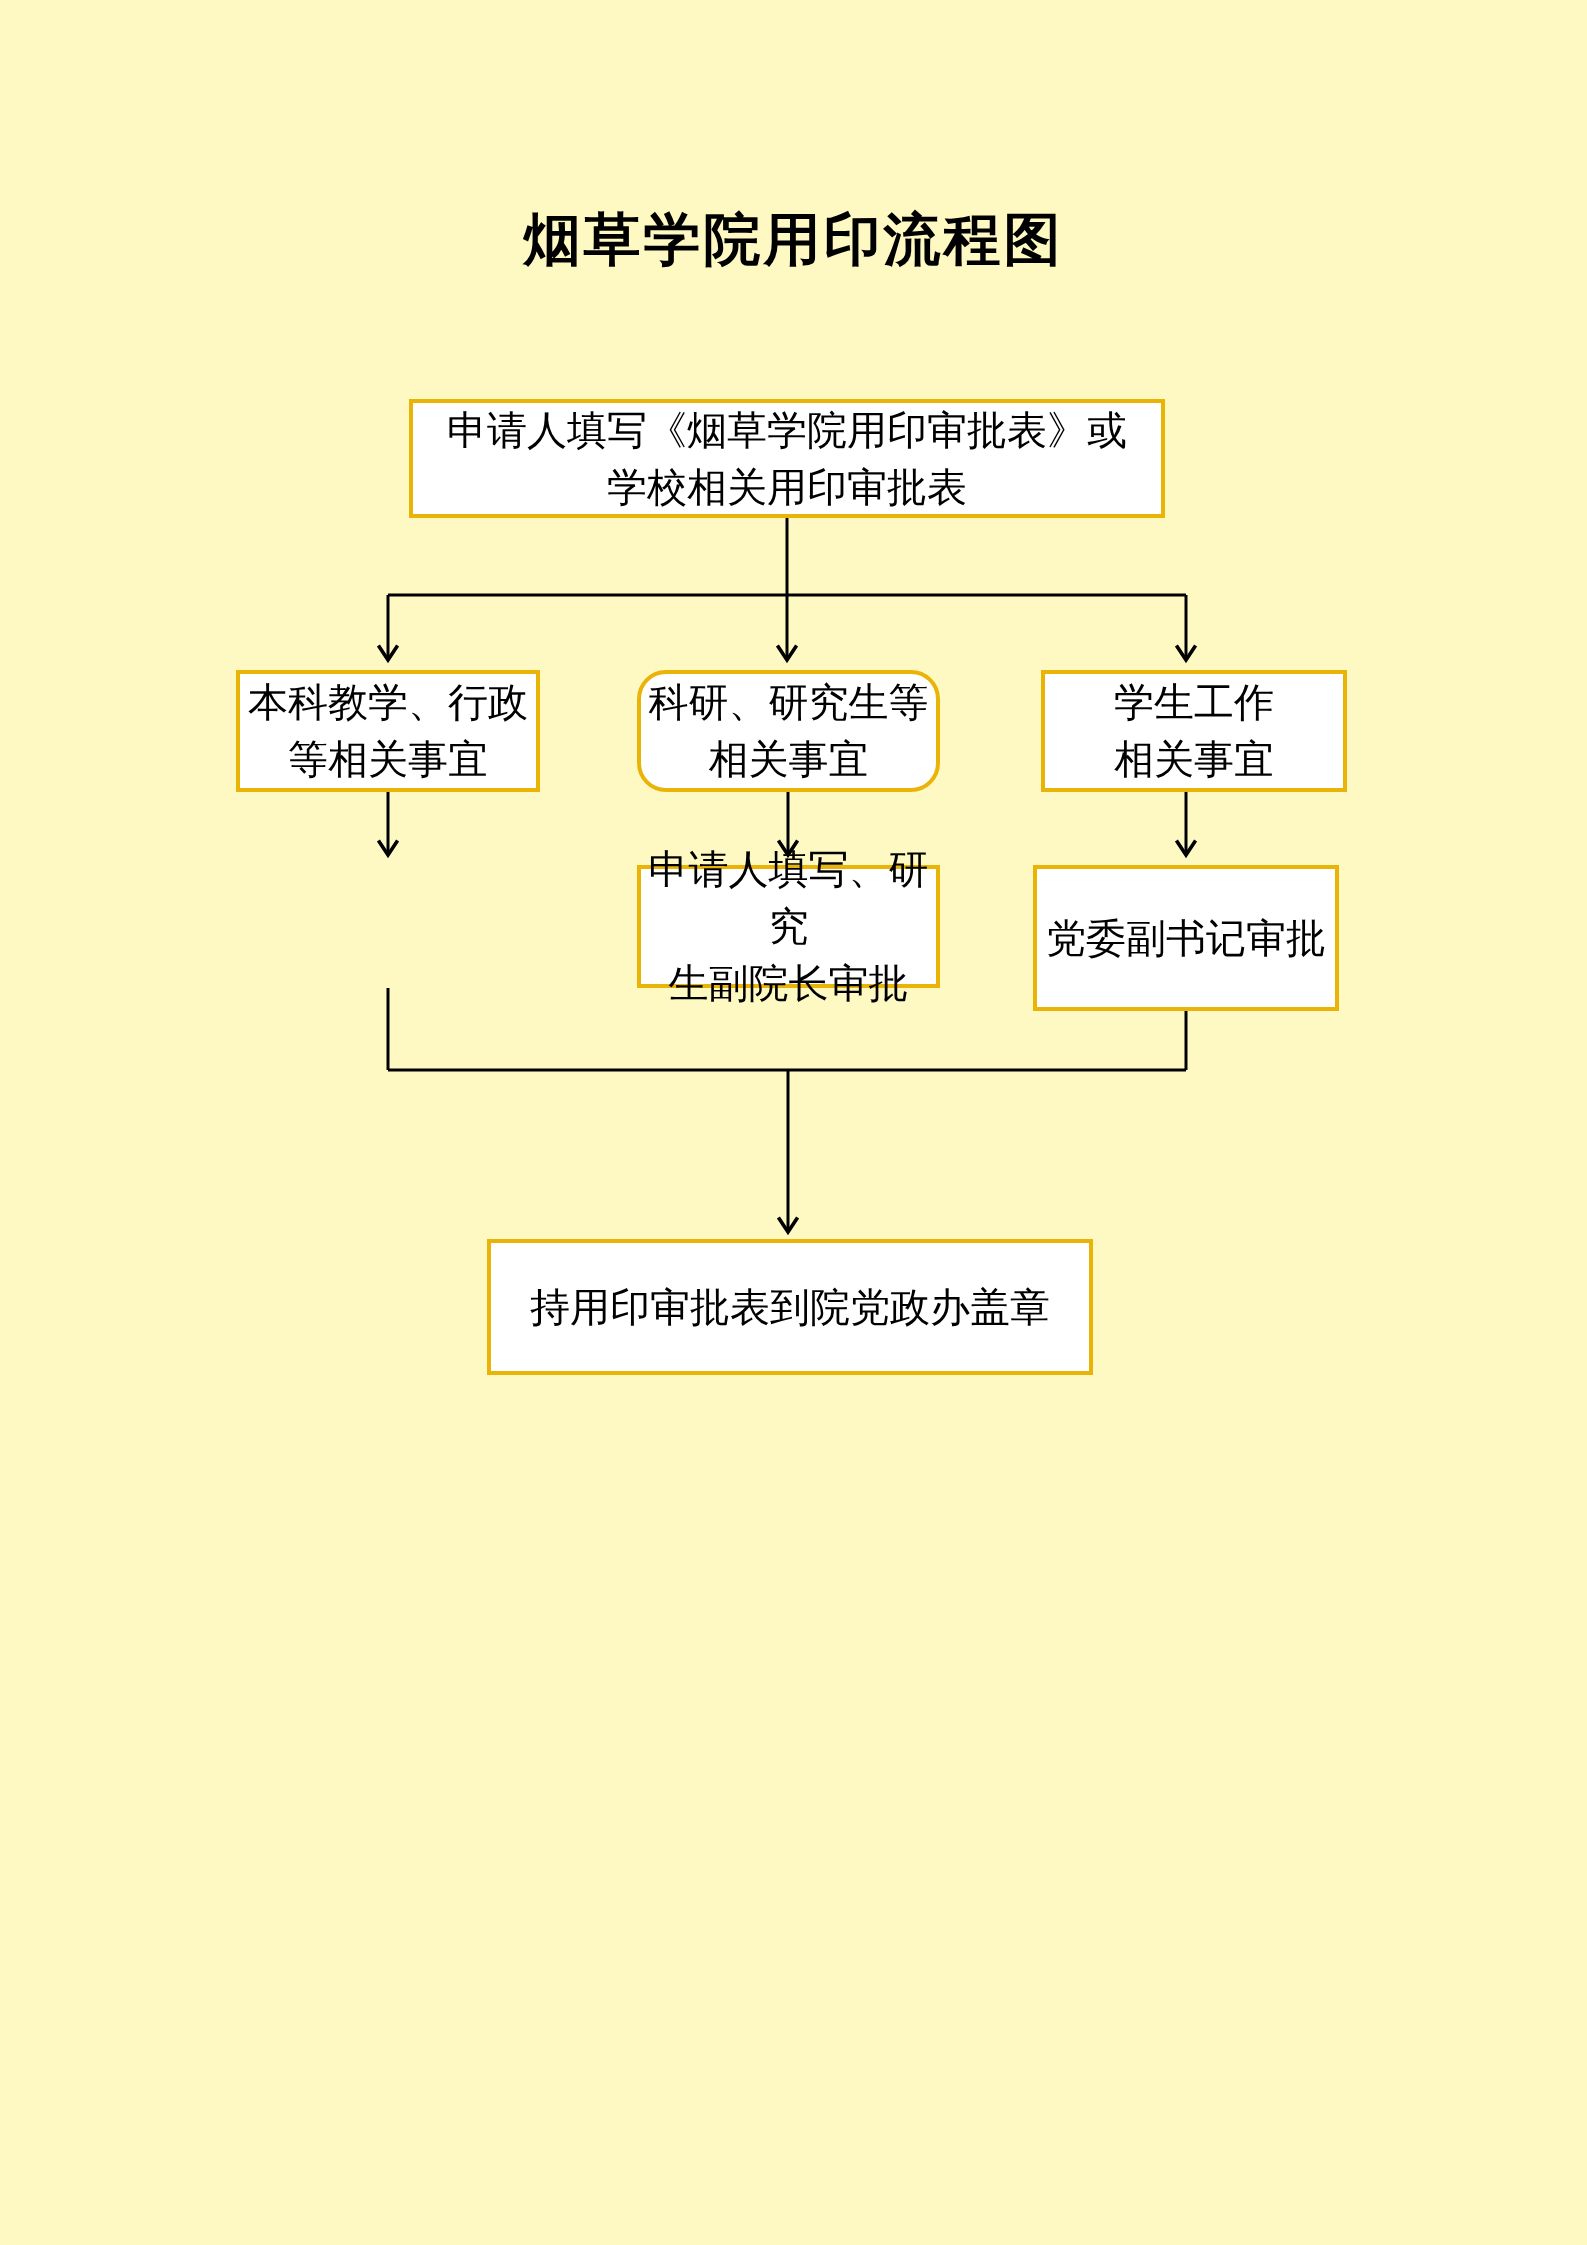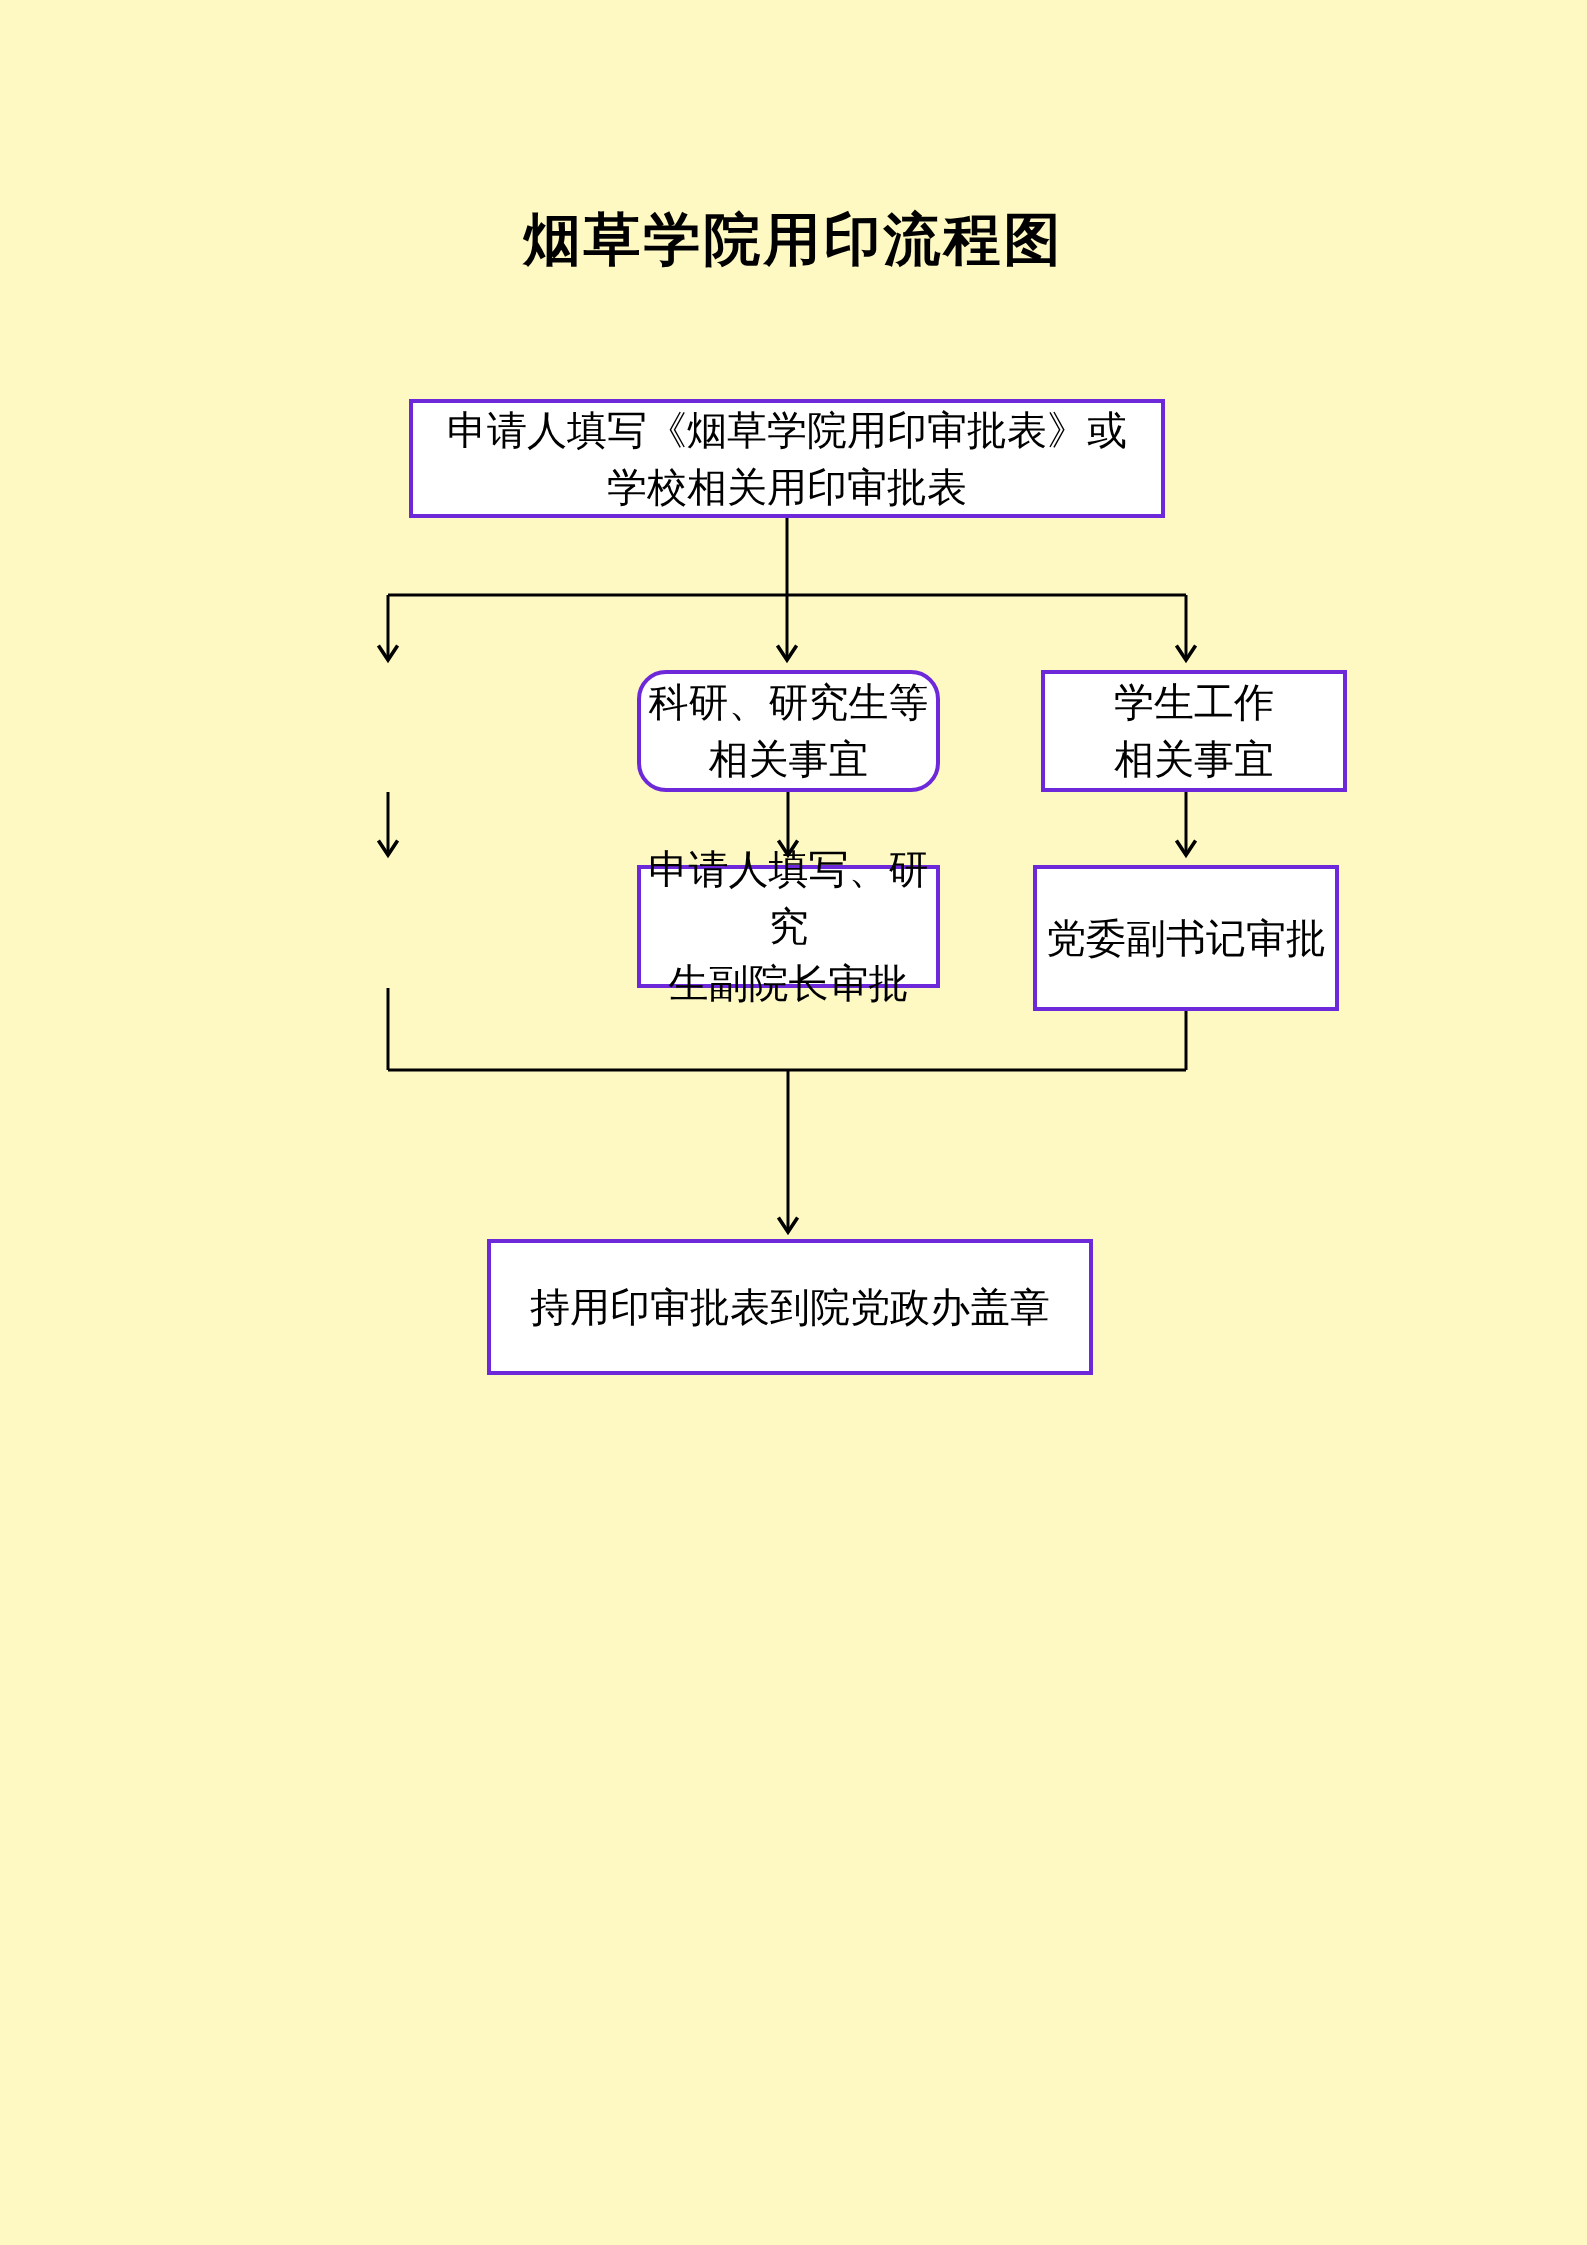--- a/index.html
+++ b/index.html
@@ -24,21 +24,21 @@
     text-align: center;
     font-family: "Liberation Sans", sans-serif;
     font-weight: bold;
     font-size: 57px;
     letter-spacing: 3px;
     line-height: 72px;
   }
   .node {
     position: absolute;
     box-sizing: border-box;
-    border: 4px solid #6d28d9;
+    border: 4px solid #eab308;
     background: #ffffff;
     display: flex;
     align-items: center;
     justify-content: center;
     text-align: center;
     white-space: pre-line;
     font-size: 40px;
     line-height: 1.42;
     padding: 2px 4px;
   }
@@ -94,20 +94,22 @@
     <line x1="388" y1="988" x2="388" y2="1070"></line>
     <line x1="1186" y1="988" x2="1186" y2="1070"></line>
     <line x1="388" y1="1070" x2="1186" y2="1070"></line>
 
     <line x1="788" y1="1070" x2="788" y2="1232" marker-end="url(#arrow)"></line>
   </svg>
 
   <div class="node" id="node-apply">申请人填写《烟草学院用印审批表》或
 学校相关用印审批表</div>
 
+  <div class="node" id="node-undergrad-admin">本科教学、行政
+等相关事宜</div>
 
   <div class="node" id="node-research-graduate">科研、研究生等
 相关事宜</div>
 
   <div class="node" id="node-student-affairs">学生工作
 相关事宜</div>
 
 
   <div class="node" id="node-vice-dean-research">申请人填写、研究
 生副院长审批</div>

